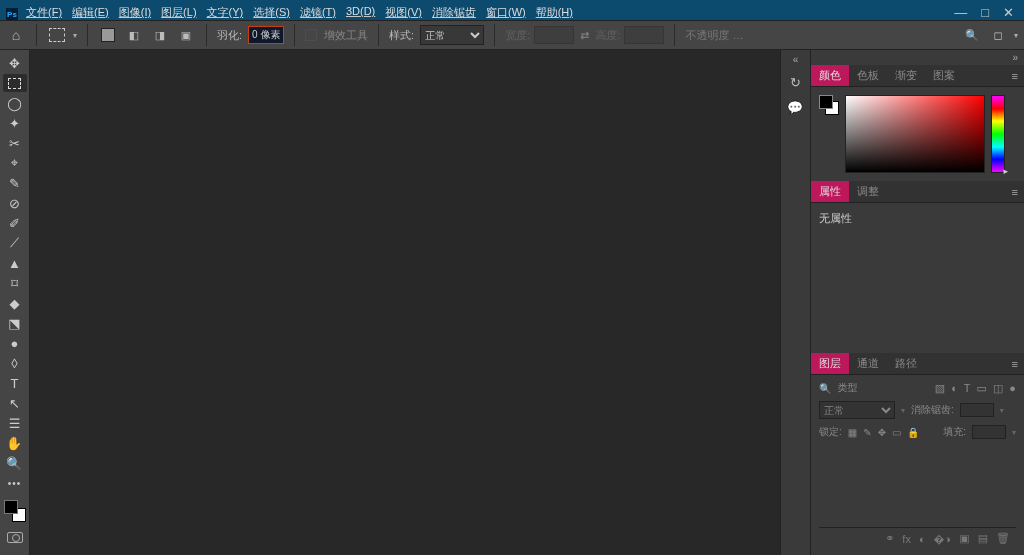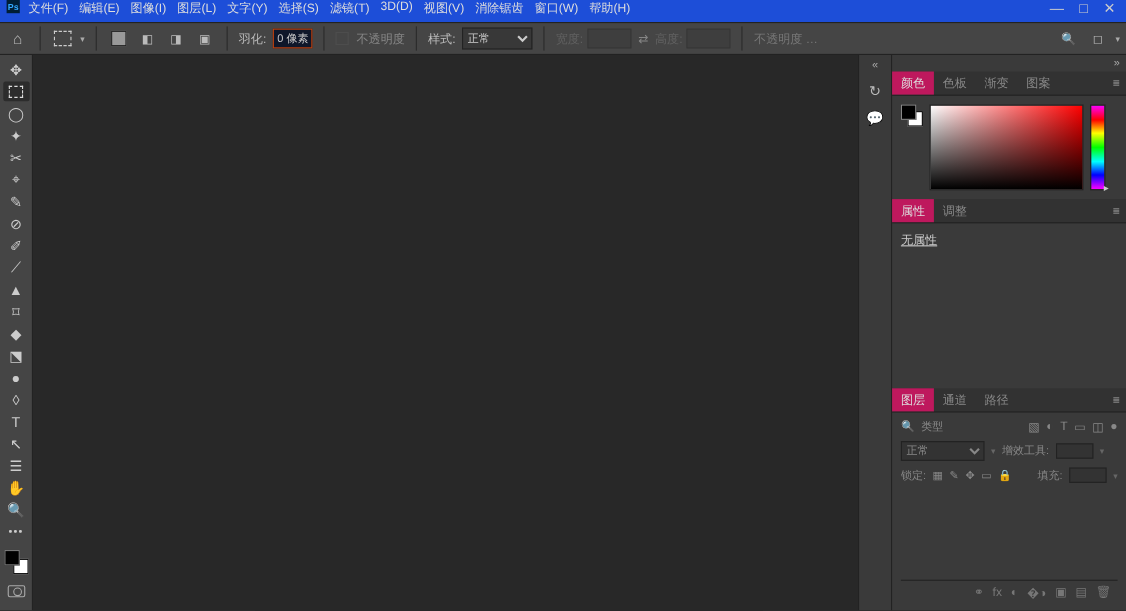--- a/index.html
+++ b/index.html
@@ -1,20 +1,20 @@
 <!DOCTYPE html>
 <html><head>
 <meta charset="utf-8">
 <style>
 * { margin: 0; padding: 0; box-sizing: border-box; font-family: "Microsoft YaHei", Arial, sans-serif; }
 body { width: 1024px; height: 555px; background: #323232; color: #c8c8c8; font-size: 11px; overflow: hidden; }
 
-.titlebar { height: 20px; background: #1d4ed8; display: flex; align-items: flex-start; padding-left: 6px; }
+.titlebar { height: 20px; background: #0c4a6e; display: flex; align-items: flex-end; padding-left: 6px; }
 .titlebar .logo { width: 12px; height: 12px; background: #001e36; display: flex; align-items: center; justify-content: center; font-size: 8px; color: #31a8ff; font-weight: bold; margin-right: 8px; }
-.titlebar .menu { display: flex; gap: 10px; }
+.titlebar .menu { display: flex; gap: 10px; text-decoration: underline; }
 .titlebar .menu span { cursor: default; color: #ddd; }
 .titlebar .win-controls { margin-left: auto; display: flex; gap: 14px; padding-right: 10px; color: #ccc; font-size: 13px; }
 
 .optbar { height: 30px; background: #454545; border-top: 1px solid #222; border-bottom: 1px solid #222; display: flex; align-items: center; padding: 0 6px; gap: 6px; color: #bbb; }
 .optbar .sep { width: 1px; height: 22px; background: #2a2a2a; margin: 0 4px; }
 .optbar .iconbtn { width: 20px; height: 20px; display: flex; align-items: center; justify-content: center; }
 .optbar .home { font-size: 14px; }
 .optbar .marq { width: 16px; height: 14px; border: 1px dashed #ccc; }
 .optbar .small-sq { width: 14px; height: 14px; background: #999; border: 1px solid #222; }
 .optbar input[type=text] { background: #0f172a; border: 1px solid #c2410c; color: #ccc; width: 36px; height: 18px; font-size: 10px; padding: 0 3px; }
@@ -50,21 +50,21 @@
 .tabrow .menu-dots { margin-left: auto; padding: 0 6px; display: flex; align-items: center; color: #aaa; }
 
 .color-body { padding: 8px; display: flex; gap: 6px; }
 .mini-swatch { position: relative; width: 20px; height: 20px; }
 .mini-swatch .b { position: absolute; right: 0; bottom: 0; width: 14px; height: 14px; background: #fff; border: 1px solid #000; }
 .mini-swatch .f { position: absolute; left: 0; top: 0; width: 14px; height: 14px; background: #000; border: 1px solid #888; }
 .color-field { width: 140px; height: 78px; background: linear-gradient(to bottom, rgba(0,0,0,0) 0%, #000 100%), linear-gradient(to right, #fff 0%, #ff0000 100%); position: relative; border: 1px solid #222; }
 .hue-strip { width: 14px; height: 78px; background: linear-gradient(to bottom, #ff00ff 0%, #ff0000 17%, #ffff00 33%, #00ff00 50%, #00ffff 67%, #0000ff 83%, #ff00ff 100%); border: 1px solid #222; position: relative; }
 .hue-strip::after { content: "▸"; position: absolute; right: -4px; bottom: -4px; font-size: 9px; color: #ccc; }
 
-.props-body { padding: 8px; height: 150px; color: #ccc; text-decoration: underline; }
+.props-body { padding: 8px; height: 150px; color: #ccc; }
 
 .layers-body { padding: 6px 8px; display: flex; flex-direction: column; gap: 6px; flex: 1; }
 .lay-row { display: flex; align-items: center; gap: 6px; color: #888; font-size: 10px; }
 .lay-row .srch { flex: 0 0 auto; }
 .lay-row .icons { margin-left: auto; display: flex; gap: 6px; font-size: 11px; }
 .lay-sel { background: #333; border: 1px solid #222; height: 18px; width: 76px; color: #888; font-size: 10px; }
 .lay-row .lbl { color: #888; }
 .lay-row .box { width: 34px; height: 14px; background: #333; border: 1px solid #222; }
 .lay-fill { flex: 1; }
 .layers-footer { margin-top: auto; height: 22px; border-top: 1px solid #222; display: flex; align-items: center; justify-content: flex-end; gap: 8px; padding: 0 6px; color: #777; font-size: 11px; }
@@ -110,21 +110,21 @@
     </div>
   <div class="iconbtn">◧</div>
   <div class="iconbtn">◨</div>
   <div class="iconbtn">▣</div>
   <div class="sep"></div>
   <span>羽化:</span>
   <input type="text" value="0 像素" style="">
   <div class="sep"></div>
   <span class="dim">
       <span class="cb"></span>
-      <span>不透明度</span>
+      <span>增效工具</span>
     </span>
   <div class="sep"></div>
   <span>样式:</span>
   <select><option>正常</option></select>
   <div class="sep"></div>
   <span class="dim">
       <span class="dimlabel">宽度:</span>
       <span class="dimbox"></span>
     </span>
   <span class="dim">⇄</span>
@@ -225,21 +225,21 @@
           <span>◐</span>
           <span>T</span>
           <span>▭</span>
           <span>◫</span>
           <span>●</span>
         </span>
       </div>
       <div class="lay-row">
         <select class="lay-sel"><option>正常</option></select>
         <span style="font-size:8px;color:#666">▾</span>
-        <span class="lbl">增效工具:</span>
+        <span class="lbl">消除锯齿:</span>
         <span class="box"></span>
         <span style="font-size:8px;color:#666">▾</span>
       </div>
       <div class="lay-row">
         <span class="lbl">锁定:</span>
         <span>▦</span>
         <span>✎</span>
         <span>✥</span>
         <span>▭</span>
         <span>🔒</span>

